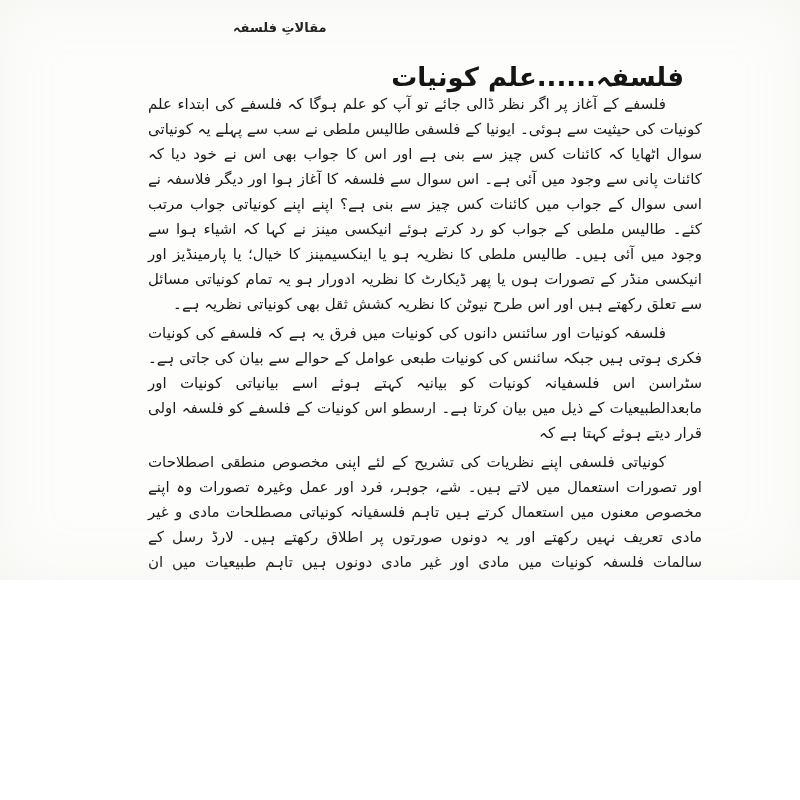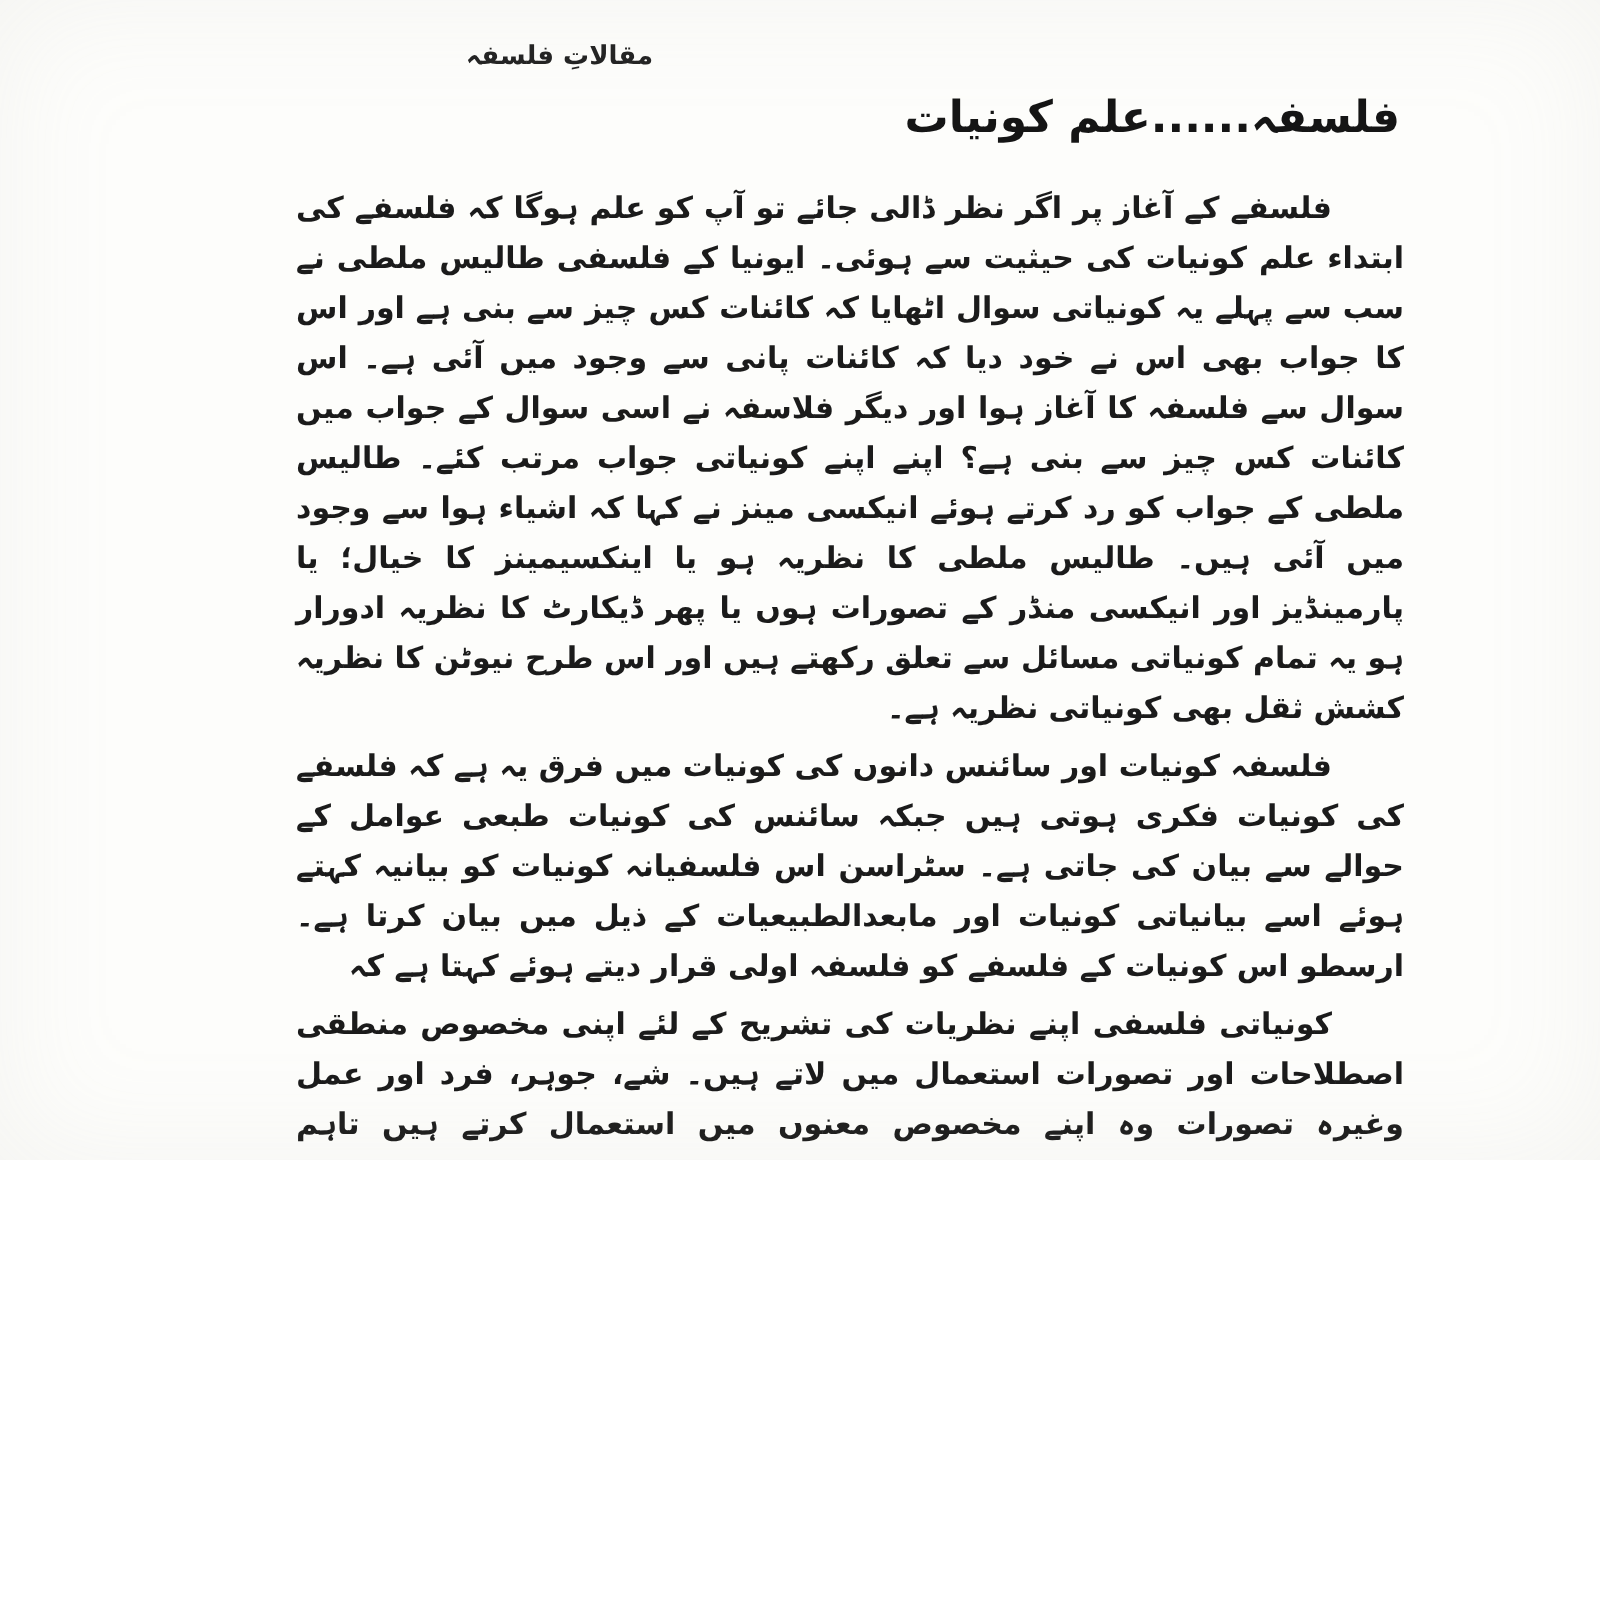--- a/index.html
+++ b/index.html
@@ -31,39 +31,38 @@
     left: 233px;
     font-size: 13px;
     font-weight: bold;
     color: #222;
     white-space: nowrap;
   }
   .chapter-title {
     position: absolute;
     top: 46px;
     right: 100px;
-    margin: 0;
-    font-size: 22px;
+    margin: 16px;
+    font-size: 26px;
     font-weight: bold;
     color: #151515;
     white-space: nowrap;
   }
   .body-column {
     position: absolute;
     top: 92px;
     right: 98px;
     width: 554px;
     font-size: 15px;
     line-height: 25px;
     text-align: justify;
   }
   .para {
     margin: 0 0 4px 0;
     text-indent: 36px; 
-    font-weight: bold;
   }
   blockquote.quote {
     margin: 9px 54px 9px 74px;
     text-align: justify;
     text-align-last: center;
     text-indent: 0;
   }
   .page-number {
     position: absolute;
     top: 756px;

